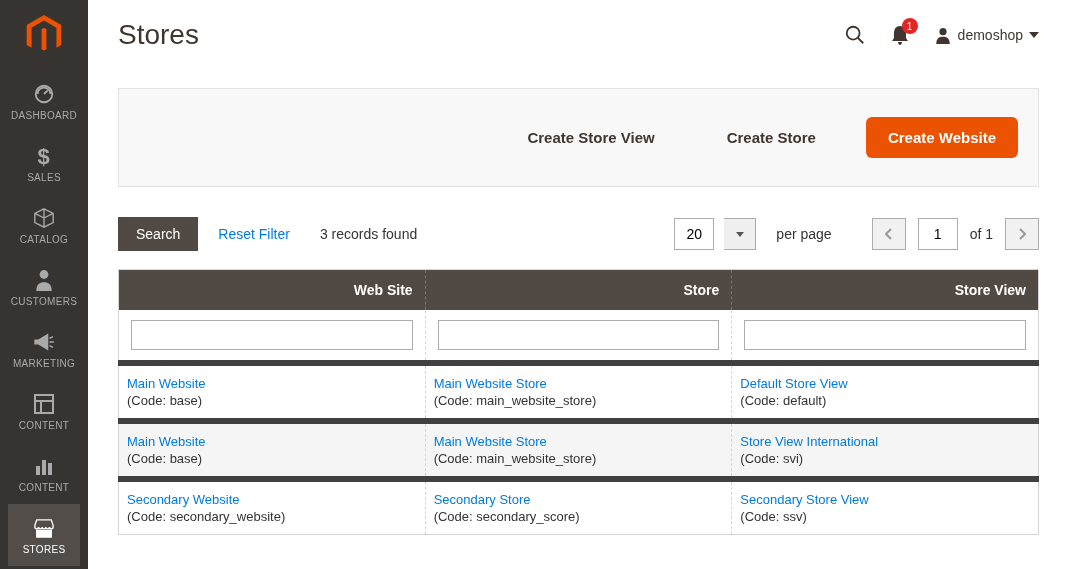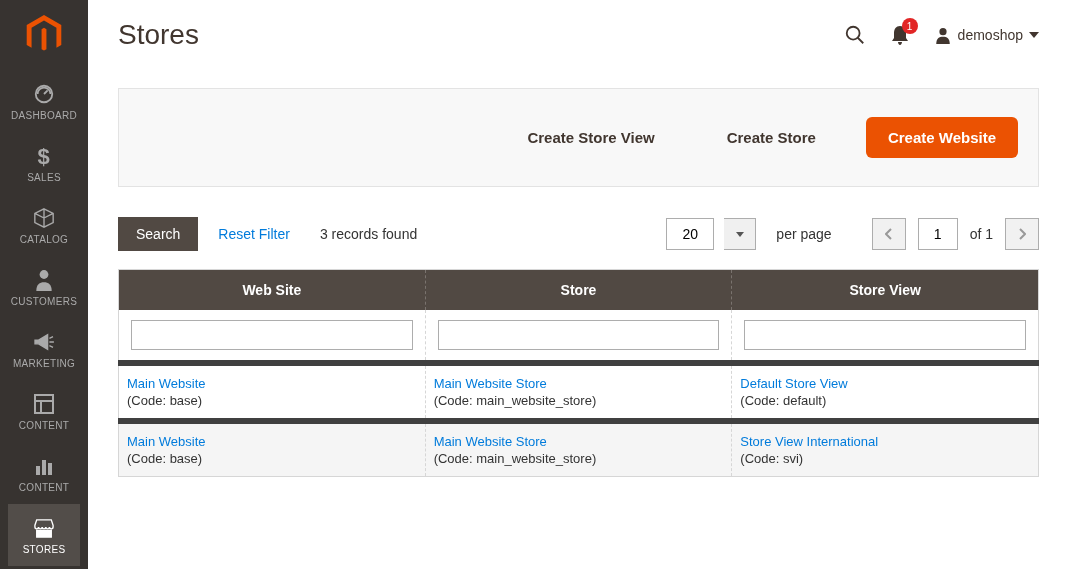--- a/index.html
+++ b/index.html
@@ -32,31 +32,31 @@
 .btn { padding: 12px 22px; font-size: 15px; cursor: pointer; border: none; background: transparent; color: #41362f; font-weight: 600; }
 .btn-primary { background: #eb5202; color: #fff; border-radius: 6px; }
 
 
 .grid-controls { display: flex; align-items: center; margin-top: 30px; gap: 20px; }
 .btn-search { background: #514943; color: #fff; padding: 9px 18px; font-size: 14px; border: none; cursor: pointer; }
 .link { color: #007bdb; cursor: pointer; font-size: 14px; }
 .records { font-size: 14px; color: #333; margin-left: 10px; }
 .spacer { flex: 1; }
 .page-size { display: flex; align-items: center; gap: 10px; }
-.page-size-input { width: 48px; height: 32px; border: 1px solid #adadad; text-align: center; font-size: 14px; }
+.page-size-input { width: 40px; height: 32px; border: 1px solid #adadad; text-align: center; font-size: 14px; }
 .page-size-dd { width: 32px; height: 32px; border: 1px solid #adadad; border-left: none; background: #f0f0f0; display: flex; align-items: center; justify-content: center; cursor: pointer; }
 .per-page-label { font-size: 14px; color: #333; }
 .pager { display: flex; align-items: center; gap: 12px; margin-left: 20px; }
 .pager-btn { width: 34px; height: 32px; border: 1px solid #adadad; background: #f1f1f1; display: flex; align-items: center; justify-content: center; cursor: pointer; color: #999; }
 .pager-input { width: 40px; height: 32px; border: 1px solid #adadad; text-align: center; font-size: 14px; }
 .pager-of { font-size: 14px; }
 
 
 .grid { margin-top: 18px; border: 1px solid #d6d6d6; border-collapse: collapse; width: 100%; }
-.grid th { background: #514943; color: #fff; text-align: center; font-weight: 600; padding: 12px 12px; font-size: 14px; border-right: 1px dashed #7a736e; }
+.grid th { background: #514943; color: #fff; text-align: right; font-weight: 600; padding: 12px 12px; font-size: 14px; border-right: 1px dashed #7a736e; }
 .grid th:last-child { border-right: none; }
 .filter-row td { padding: 10px 12px; border-right: 1px dashed #d6d6d6; background: #fff; }
 .filter-row td:last-child { border-right: none; }
 .filter-input { width: 100%; height: 30px; border: 1px solid #adadad; padding: 0 6px; font-size: 13px; }
 .data-row td { padding: 10px 8px; border-top: 6px solid #404040; border-right: 1px dashed #d6d6d6; vertical-align: top; }
 .data-row td:last-child { border-right: none; }
 .data-row.even td { background: #f5f5f5; }
 .cell-link { color: #007bdb; display: block; margin-bottom: 2px; cursor: pointer; }
 .cell-code { color: #333; }
 </style>
@@ -226,16 +226,21 @@
         <tr class="data-row">
           <td><a class="cell-link">Main Website</a><span class="cell-code">(Code: base)</span></td>
           <td><a class="cell-link">Main Website Store</a><span class="cell-code">(Code: main_website_store)</span></td>
           <td><a class="cell-link">Default Store View</a><span class="cell-code">(Code: default)</span></td>
         </tr>
         <tr class="data-row even">
           <td><a class="cell-link">Main Website</a><span class="cell-code">(Code: base)</span></td>
           <td><a class="cell-link">Main Website Store</a><span class="cell-code">(Code: main_website_store)</span></td>
           <td><a class="cell-link">Store View International</a><span class="cell-code">(Code: svi)</span></td>
         </tr>
+        <tr class="data-row">
+          <td><a class="cell-link">Secondary Website</a><span class="cell-code">(Code: secondary_website)</span></td>
+          <td><a class="cell-link">Secondary Store</a><span class="cell-code">(Code: secondary_score)</span></td>
+          <td><a class="cell-link">Secondary Store View</a><span class="cell-code">(Code: ssv)</span></td>
+        </tr>
       </tbody>
     </table>
   </div>
 </div>
 
 </body></html>

